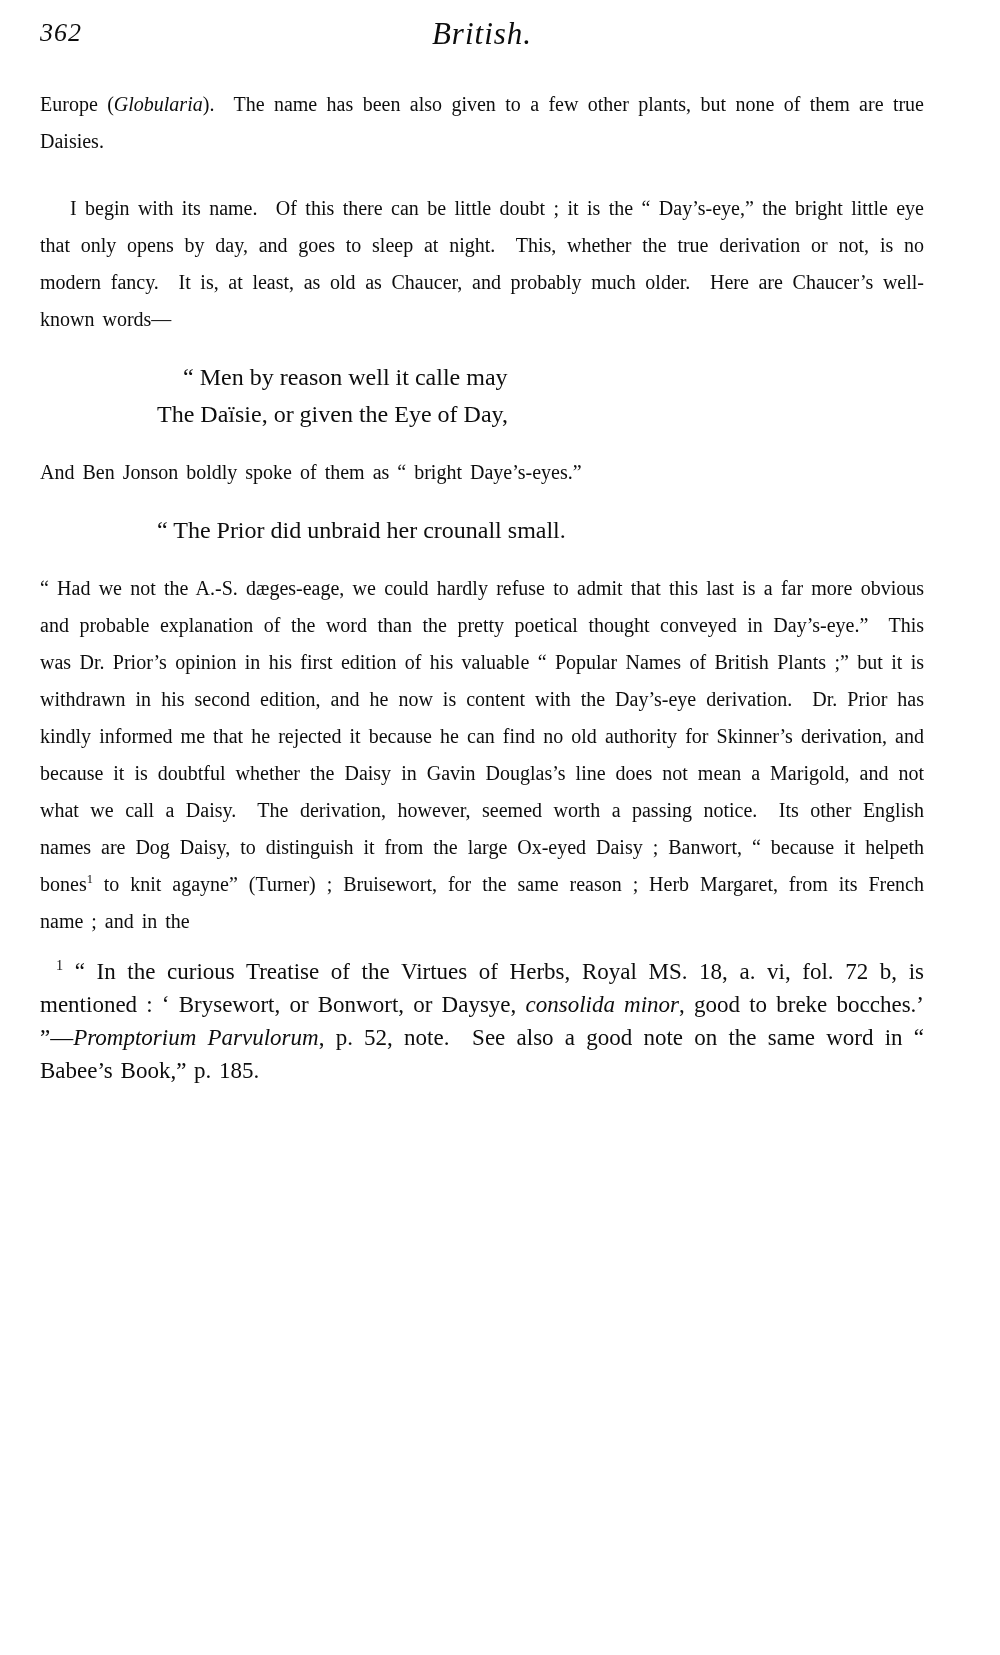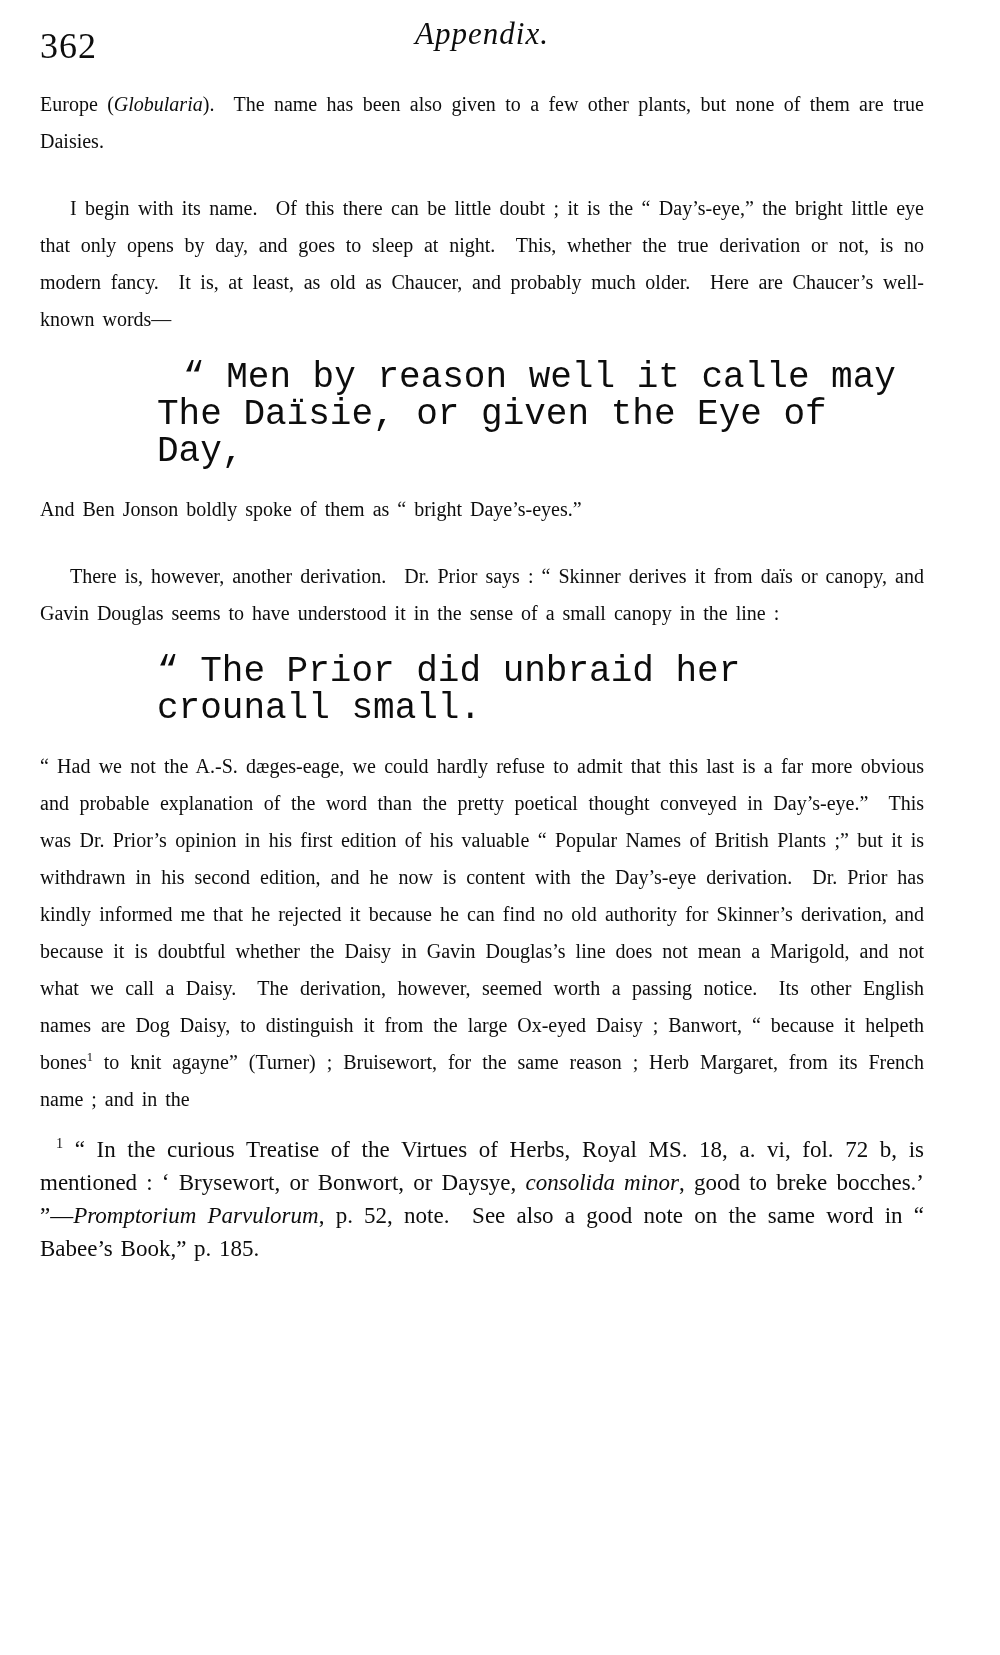--- a/index.html
+++ b/index.html
@@ -19,23 +19,24 @@
     padding: 16px 76px 0 40px;
     overflow: hidden;
   }
   .page-header {
     position: relative;
     height: 50px;
   }
   .page-number {
     position: absolute;
     left: 0;
-    top: 9px;
-    font-size: 36px;
+    top: 2px;
+    font-size: 26px;
     letter-spacing: 1px;
+    font-style: italic;
   }
   .running-head {
     position: absolute;
     left: 0;
     right: 0;
     top: 0;
     text-align: center;
     font-style: italic;
     font-size: 31px;
     letter-spacing: 1px;
@@ -49,23 +50,22 @@
     text-align: justify;
     word-spacing: 3px;
     margin: 0;
   }
   .para.indent {
     text-indent: 30px;
     margin-top: 30px;
   }
   .verse {
     margin: 21px 0 21px 117px;
-    font-size: 36px;
+    font-size: 24px;
     line-height: 37px;
-    font-family: Liberation Mono, monospace;
   }
   .verse-line.first {
     margin-left: 26px;
   }
   .footnote {
     margin-top: 15px;
     font-size: 23px;
     line-height: 33px;
     text-align: justify;
     word-spacing: 2px;
@@ -79,30 +79,29 @@
     vertical-align: super;
     line-height: 0;
   }
 </style>
 </head>
 <body>
 
 <div class="page">
   <div class="page-header">
     <span class="page-number">362</span>
-    <span class="running-head">Appendix.</span>
+    <span class="running-head">British.</span>
   </div>
   <div class="page-body" id="page-body">
       <p class="para"><span>Europe (</span><span class="it">Globularia</span><span>).  The name has been also given to a few other plants, but none of them are true Daisies.</span></p>
       <p class="para indent"><span>I begin with its name.  Of this there can be little doubt ; it is the “ Day’s-eye,” the bright little eye that only opens by day, and goes to sleep at night.  This, whether the true derivation or not, is no modern fancy.  It is, at least, as old as Chaucer, and probably much older.  Here are Chaucer’s well-known words—</span></p>
       <div class="verse">
         <div class="verse-line first"><span>“ Men by reason well it calle may</span></div>
         <div class="verse-line"><span>The Daïsie, or given the Eye of Day,</span></div>
       </div>
       <p class="para"><span>And Ben Jonson boldly spoke of them as “ bright Daye’s-eyes.”</span></p>
-      <p class="para indent"><span>There is, however, another derivation.  Dr. Prior says : “ Skinner derives it from daïs or canopy, and Gavin Douglas seems to have understood it in the sense of a small canopy in the line :</span></p>
       <div class="verse">
         <div class="verse-line"><span>“ The Prior did unbraid her crounall small.</span></div>
       </div>
       <p class="para"><span>“ Had we not the A.-S. dæges-eage, we could hardly refuse to admit that this last is a far more obvious and probable explanation of the word than the pretty poetical thought conveyed in Day’s-eye.”  This was Dr. Prior’s opinion in his first edition of his valuable “ Popular Names of British Plants ;” but it is withdrawn in his second edition, and he now is content with the Day’s-eye derivation.  Dr. Prior has kindly informed me that he rejected it because he can find no old authority for Skinner’s derivation, and because it is doubtful whether the Daisy in Gavin Douglas’s line does not mean a Marigold, and not what we call a Daisy.  The derivation, however, seemed worth a passing notice.  Its other English names are Dog Daisy, to distinguish it from the large Ox-eyed Daisy ; Banwort, “ because it helpeth bones</span><sup>1</sup><span> to knit agayne” (Turner) ; Bruisewort, for the same reason ; Herb Margaret, from its French name ; and in the</span></p>
     </div>
   <div class="footnote" id="footnote"><sup>1</sup><span> “ In the curious Treatise of the Virtues of Herbs, Royal MS. 18, a. vi, fol. 72 b, is mentioned : ‘ Brysewort, or Bonwort, or Daysye, </span><span class="it">consolida minor</span><span>, good to breke bocches.’ ”—</span><span class="it">Promptorium Parvulorum</span><span>, p. 52, note.  See also a good note on the same word in “ Babee’s Book,” p. 185.</span></div>
 </div>
 
 </body></html>

